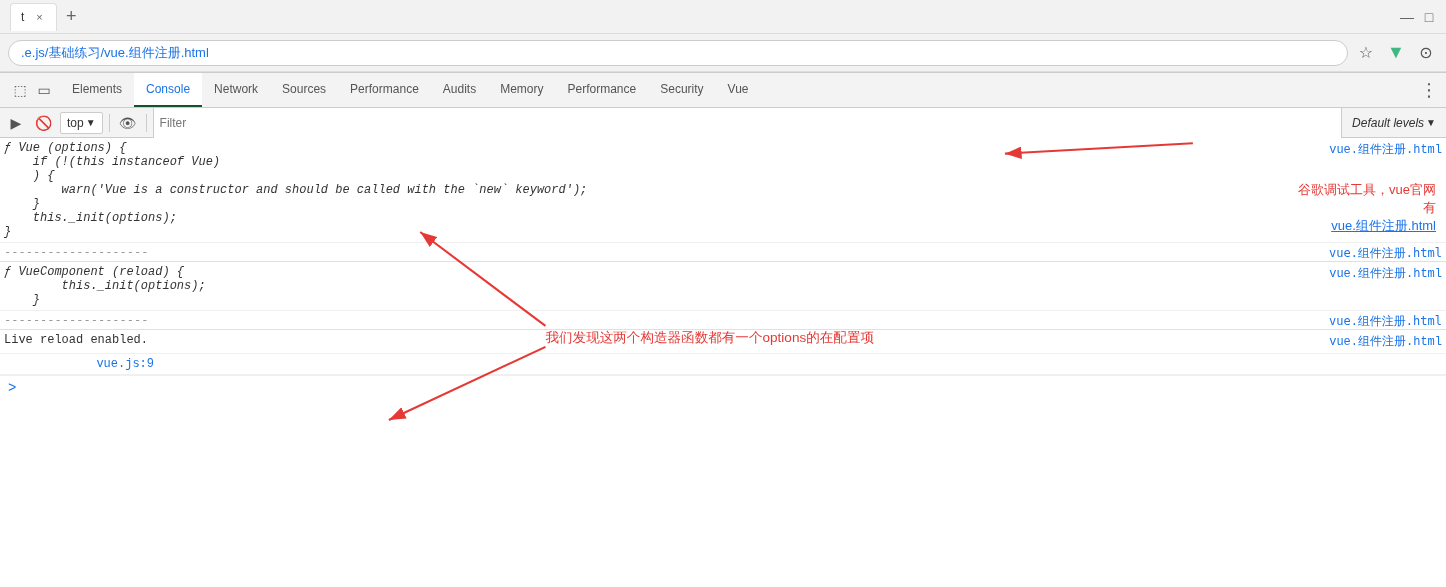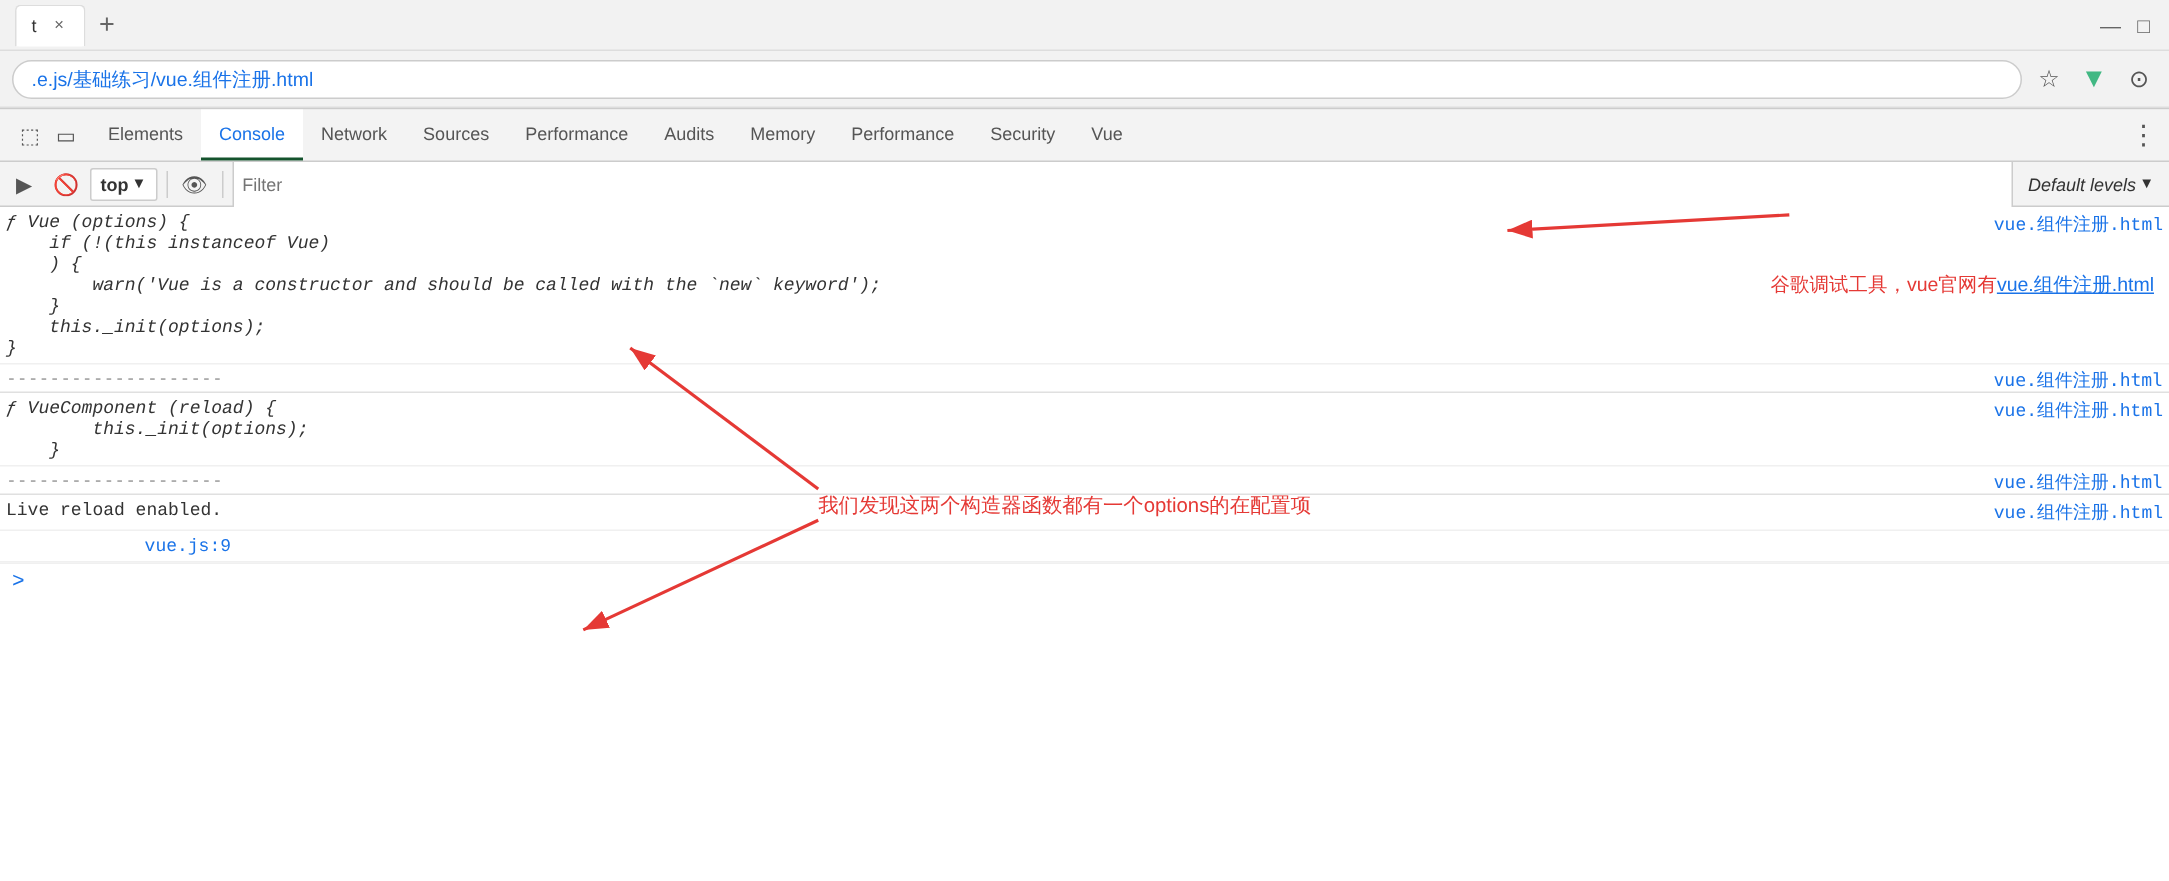--- a/index.html
+++ b/index.html
@@ -160,21 +160,20 @@
     }
     .toolbar-select {
       display: flex; align-items: center; gap: 2px;
       background: #fff;
       border: 1px solid #ccc;
       border-radius: 2px;
       padding: 2px 6px;
       font-size: 12px; color: #333;
       cursor: pointer;
       height: 22px;
-      font-weight: bold;
     }
     .toolbar-divider {
       width: 1px; height: 18px; background: #ccc; margin: 0 2px;
     }
     .filter-box {
       flex: 1;
       height: 38px;
       border: 1px solid #ccc;
       border-radius: 2px;
       padding: 0 6px;
@@ -243,20 +242,21 @@
       width: 100%; height: 100%;
       pointer-events: none;
     }
 
     
     .right-annotation {
       position: absolute;
       right: 10px;
       top: 108px;
       display: flex;
+      flex-direction: column;
       align-items: flex-end;
       color: #e53935;
       font-size: 13px;
       z-index: 10;
     }
 
     .italic-code { font-style: italic; }
     .blue-text { color: #1a73e8; }
   </style>
 </head>

